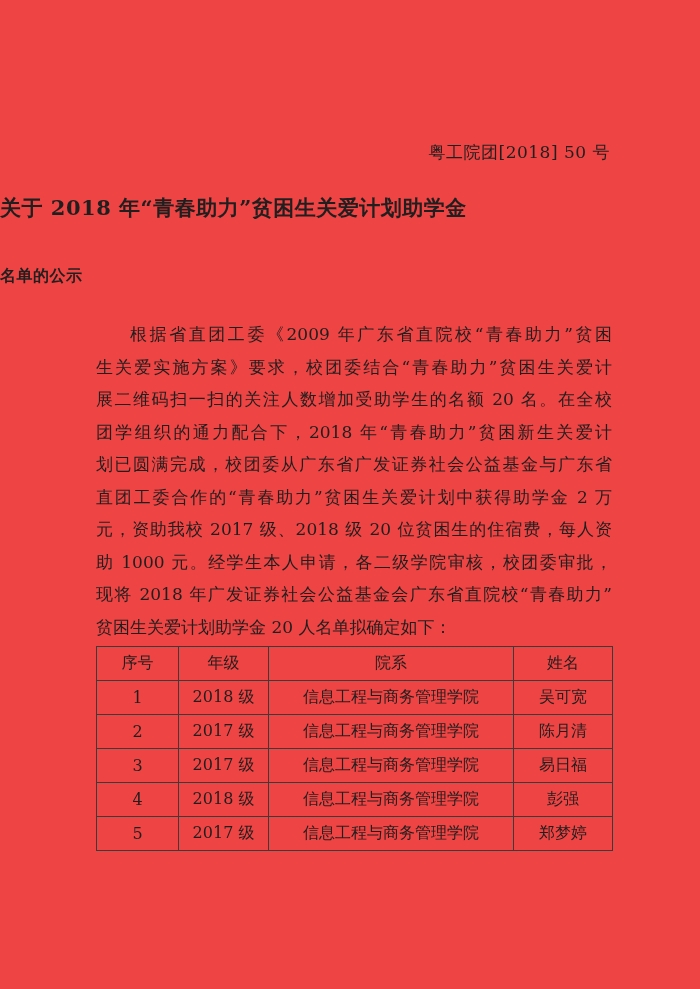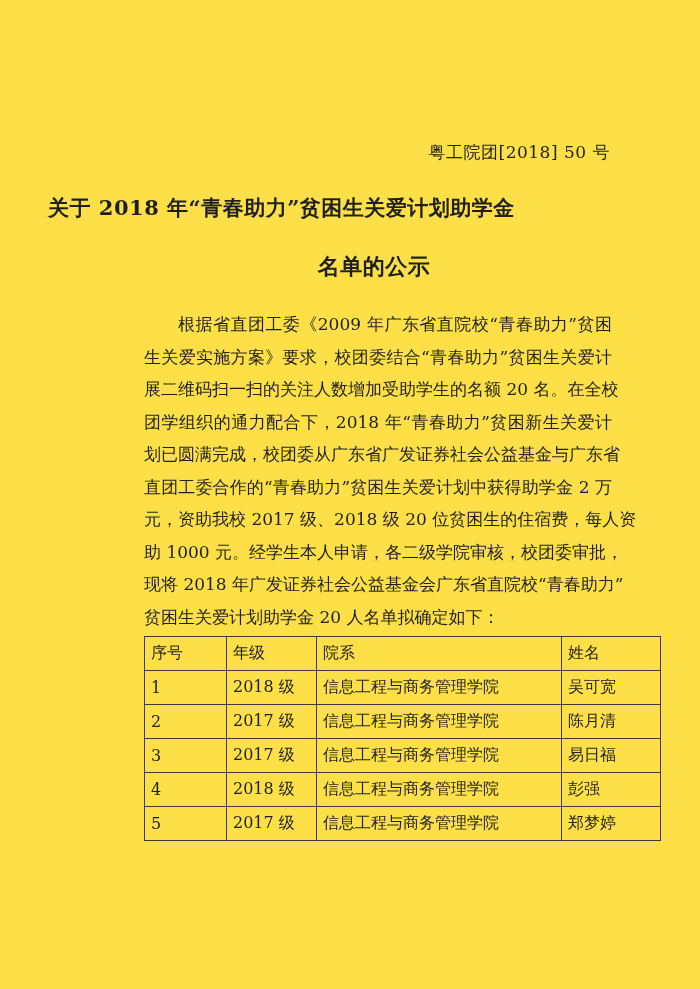--- a/index.html
+++ b/index.html
@@ -4,45 +4,44 @@
 <style>
   html, body {
     margin: 0;
     padding: 0;
     background: #ffffff;
   }
   .page {
     position: relative;
     width: 700px;
     height: 989px;
-    background: #fde047;
+    background: #ef4444;
     color: #1f1f1f;
     font-family: "DejaVu Serif", "Liberation Serif", serif;
     overflow: hidden;
     box-sizing: border-box;
-    padding-left: 48px;
   }
   .doc-number {
     margin: 140px 90px 0 96px;
     text-align: right;
     font-size: 17px;
     line-height: 24px;
     letter-spacing: 0.5px;
   }
   .title-line1 {
     margin-top: 30px;
     font-size: 21px;
     font-weight: bold;
     letter-spacing: 0.5px;
     line-height: 28px;
   }
   .title-line2 {
-    margin-top: 30px;
-    text-align: center;
-    font-size: 22px;
+    margin-top: 40px;
+    text-align: left;
+    font-size: 16px;
     font-weight: bold;
     letter-spacing: 0.5px;
     line-height: 28px;
   }
   .body-text {
     margin: 28px 88px 0 96px;
     font-size: 17px;
     line-height: 32.5px;
   }
   .bline {
@@ -59,21 +58,21 @@
   table.roster {
     margin: 3px 88px 0 96px;
     width: 516px;
     border-collapse: collapse;
     table-layout: fixed;
     font-size: 16px;
   }
   table.roster th, table.roster td {
     border: 1px solid #3b3b3b;
     font-weight: normal;
-    text-align: left;
+    text-align: center;
     vertical-align: middle;
     padding: 0 6px;
     height: 33px;
     overflow: hidden;
     white-space: nowrap;
   }
   .col-seq  { width: 82px; }
   .col-grade{ width: 90px; }
   .col-dept { width: 245px; }
   .col-name { width: 99px; }

